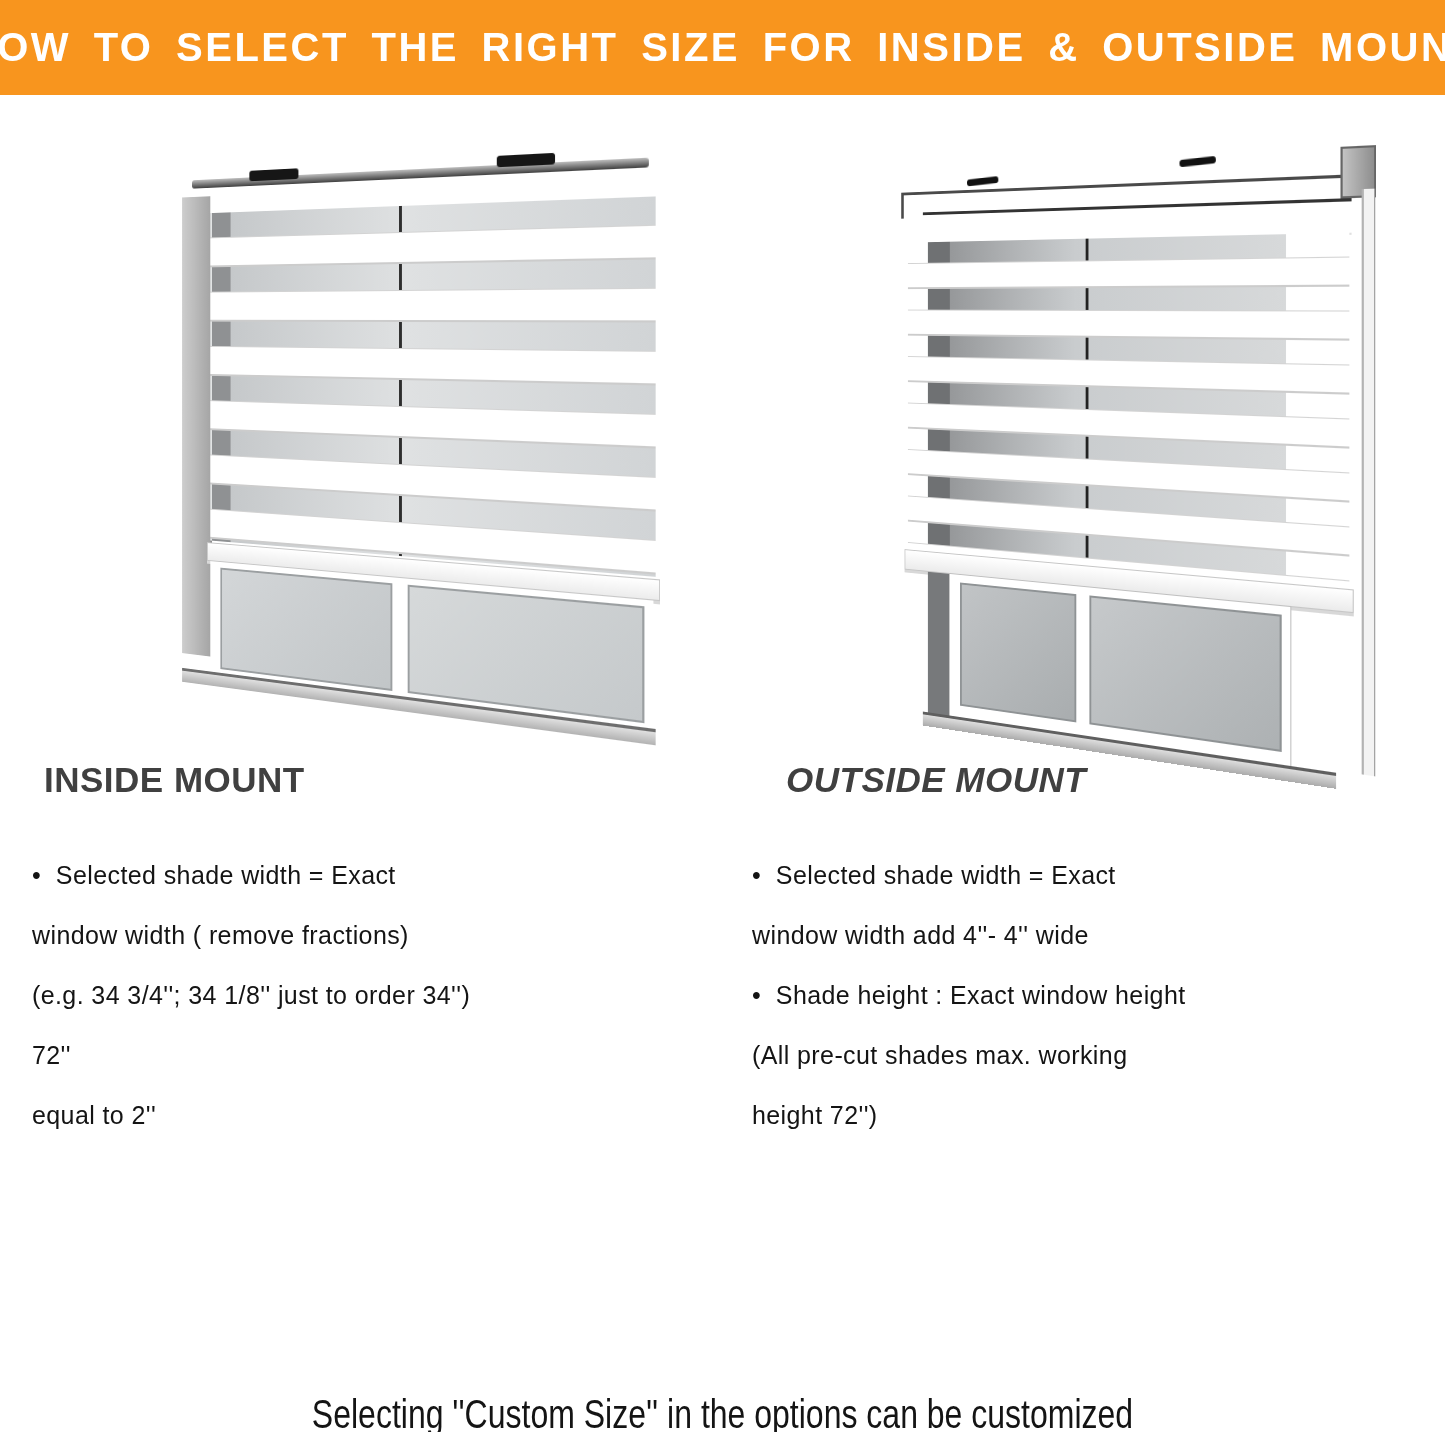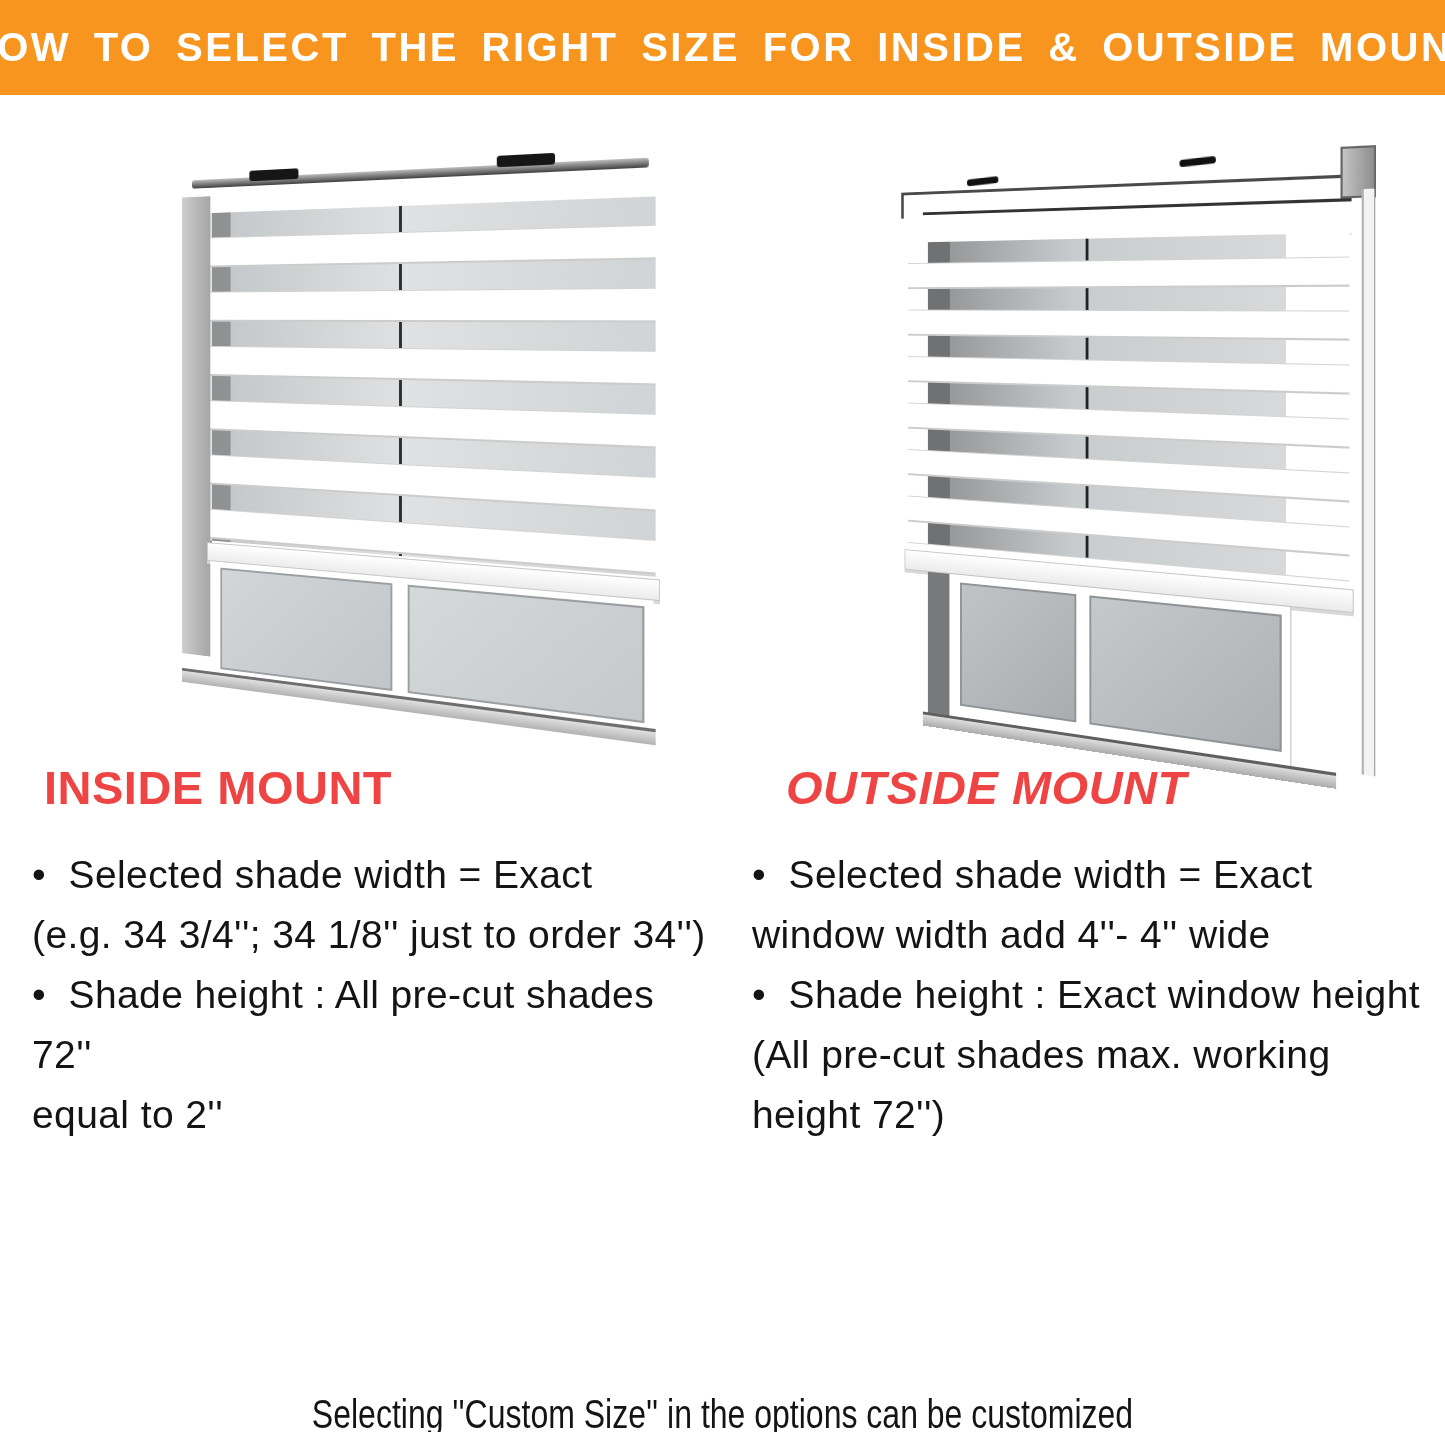--- a/index.html
+++ b/index.html
@@ -11,27 +11,27 @@
   .topbar{
     position:absolute;left:0;top:0;width:1445px;height:95px;background:#F8951E;
     display:flex;align-items:center;justify-content:center;
   }
   .topbar-title{
     color:#ffffff;font-weight:bold;font-size:40px;letter-spacing:2.5px;word-spacing:9px;
     white-space:nowrap;
   }
   
   .mount-h{
-    position:absolute;margin:0;color:#ef4444;font-weight:bold;font-size:47px;
+    position:absolute;margin:0;color:#404040;font-weight:bold;font-size:35px;
     letter-spacing:0.5px;white-space:nowrap;
   }
   .mount-h.inside{left:44px;top:760px;}
   .mount-h.outside{left:786px;top:760px;font-style:italic;}
   
-  .col{position:absolute;top:845px;font-size:39px;line-height:60px;letter-spacing:0.4px;color:#141414;}
+  .col{position:absolute;top:845px;font-size:25px;line-height:60px;letter-spacing:0.4px;color:#141414;}
   .col-left{left:32px;width:690px;}
   .col-right{left:752px;width:680px;}
   .tline{white-space:pre;}
   
   .footer-note{
     position:absolute;left:0;right:0;top:1392px;text-align:center;font-size:40px;color:#141414;
     transform:scaleX(0.8);transform-origin:50% 50%;white-space:nowrap;
   }
   
   .scene{position:absolute;}
@@ -143,22 +143,22 @@
       <div class="r-pane2"></div>
       <div class="r-sill"></div>
     </div>
   </div>
 
   <h2 class="mount-h inside">INSIDE MOUNT</h2>
   <h2 class="mount-h outside">OUTSIDE MOUNT</h2>
 
   <div class="col col-left">
     <div class="tline">•  Selected shade width = Exact</div>
+    <div class="tline">window width ( remove fractions)</div>
     <div class="tline">(e.g. 34 3/4''; 34 1/8'' just to order 34'')</div>
-    <div class="tline">•  Shade height : All pre-cut shades</div>
     <div class="tline">72''</div>
     <div class="tline">equal to 2''</div>
   </div>
 
   <div class="col col-right">
     <div class="tline">•  Selected shade width = Exact</div>
     <div class="tline">window width add 4''- 4'' wide</div>
     <div class="tline">•  Shade height : Exact window height</div>
     <div class="tline">(All pre-cut shades max. working</div>
     <div class="tline">height 72'')</div>

